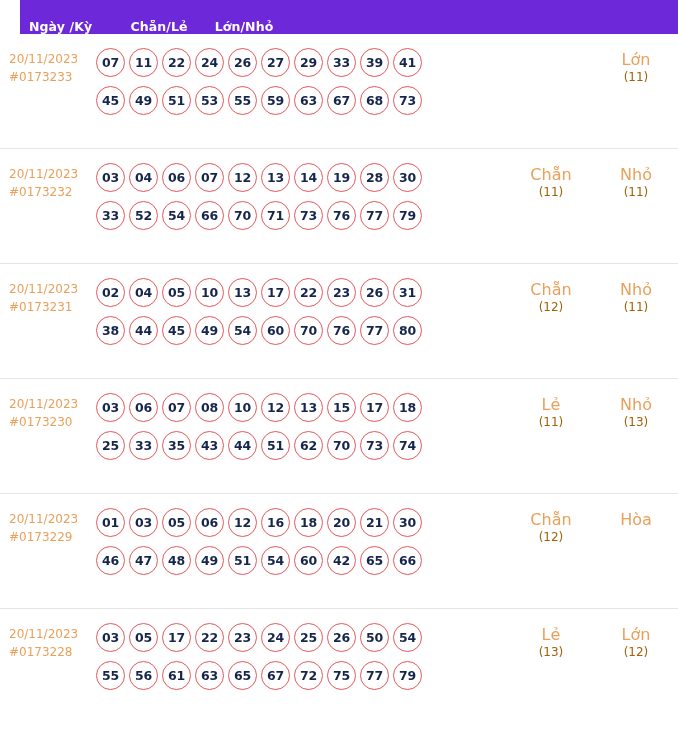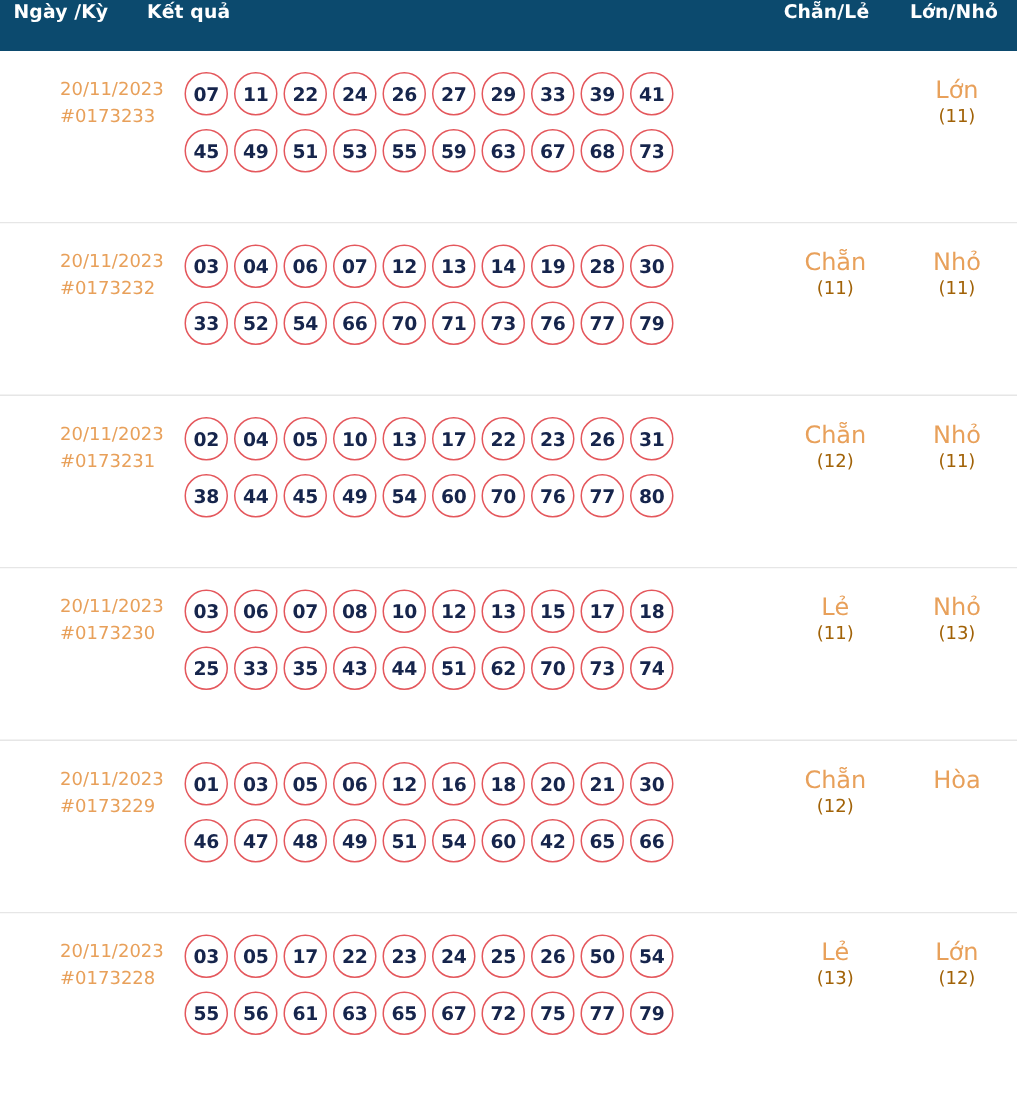--- a/index.html
+++ b/index.html
@@ -16,25 +16,26 @@
     width: 678px;
     height: 738px;
     background: #ffffff;
     display: flex;
     flex-direction: column;
   }
 
   
   .table-header {
     height: 34px;
-    background: #0c4a6e;
-    display: flex;
-    align-items: flex-start;
+    background: #6d28d9;
+    display: flex;
+    align-items: flex-end;
     flex: 0 0 34px;
     color: #ffffff;
+    margin-left: 20px;
   }
   .th {
     font-size: 12.5px;
     font-weight: bold;
     color: #ffffff;
     white-space: nowrap;
     letter-spacing: 0.1px;
   }
   .th-date    { width: 96px; padding-left: 9px; }
   .th-result  { width: 412px; padding-left: 2px; }
@@ -44,21 +45,20 @@
   
   .rows-wrap { flex: 1 1 auto; display: flex; flex-direction: column; }
 
   .row {
     display: flex;
     align-items: flex-start;
     border-bottom: 1px solid #e6e6e6;
     height: 115px;
     padding-top: 12px;
     background: #ffffff;
-    padding-left: 31px;
   }
   .row:last-child { border-bottom: none; }
 
   
   .cell-date {
     width: 96px;
     padding-left: 9px;
     padding-top: 6px;
     display: flex;
     flex-direction: column;
@@ -123,21 +123,20 @@
     white-space: nowrap;
   }
 </style>
 </head>
 <body>
 
 <div class="results-table">
 
   <div class="table-header">
     <div class="th th-date">Ngày /Kỳ</div>
-    <div class="th th-result">Kết quả</div>
     <div class="th th-parity">Chẵn/Lẻ</div>
     <div class="th th-size">Lớn/Nhỏ</div>
   </div>
 
   <div class="rows-wrap">
       <div class="row">
         <div class="cell-date">
           <div class="date-text">20/11/2023</div>
           <div class="draw-id">#0173233</div>
         </div>

